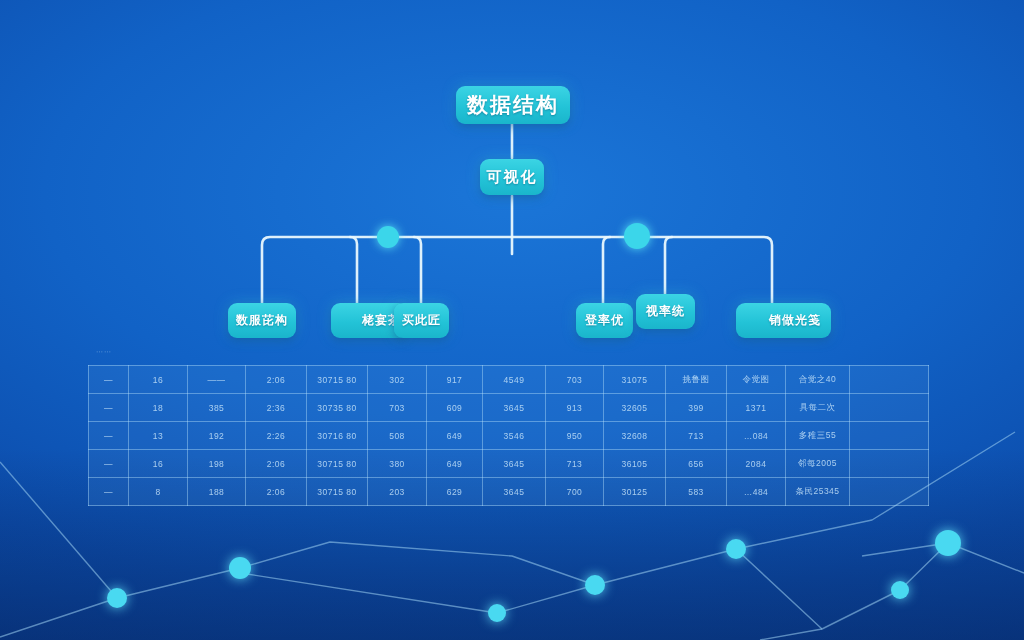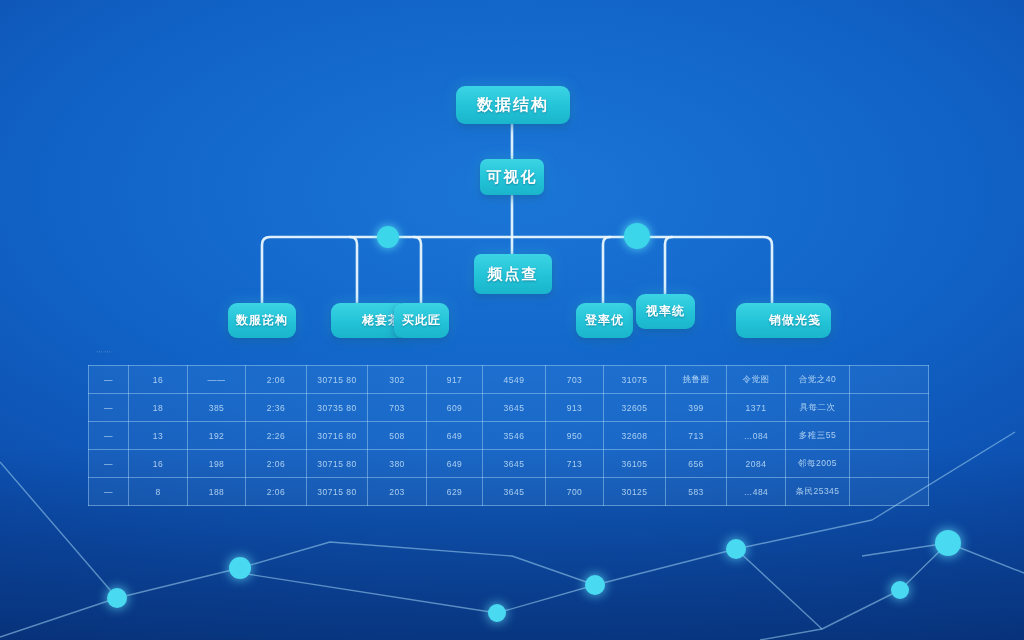--- a/index.html
+++ b/index.html
@@ -16,22 +16,22 @@
     position:absolute;
     display:flex;align-items:center;justify-content:center;
     background:linear-gradient(180deg,#3bd4e4 0%,#23c3d7 55%,#1ab5cb 100%);
     border-radius:9px;
     color:#ffffff;font-weight:bold;
     text-shadow:0 1px 2px rgba(0,60,95,0.4);
     box-shadow:0 3px 9px rgba(8,60,130,0.45), 0 0 14px rgba(70,215,235,0.35);
     letter-spacing:2px;
     white-space:nowrap;
   }
-  .node.root{font-size:16px;}
-  .node.mid{font-size:15px;border-radius:7px;}
+  .node.root{font-size:21px;}
+  .node.mid{font-size:15px;}
   .node.child{font-size:12px;letter-spacing:1px;font-weight:bold;}
   svg.layer{position:absolute;left:0;top:0;}
   .connector{stroke:#e9f8fd;stroke-width:2.6;fill:none;stroke-linecap:round;opacity:0.95;}
   .rail-dot{fill:#3bd6ea;filter:drop-shadow(0 0 5px rgba(90,225,245,0.9));}
   .deco-line{stroke:#9fd2f2;stroke-width:1.4;fill:none;opacity:0.55;stroke-linejoin:round;}
   .deco-dot{fill:#49d9f1;filter:drop-shadow(0 0 6px rgba(100,225,250,0.85));}
   .tbl-wrap{position:absolute;left:88px;top:365px;}
   table.grid{border-collapse:collapse;table-layout:fixed;}
   table.grid td{
     border:1px solid rgba(168,216,248,0.5);
@@ -81,21 +81,20 @@
     <path class="connector" d="M610,237 Q603,237 603,244 L603,303"></path>
     <path class="connector" d="M672,237 Q665,237 665,244 L665,303"></path>
     <circle class="rail-dot" cx="388" cy="237" r="11"></circle>
     <circle class="rail-dot" cx="637" cy="236" r="13"></circle>
   </svg>
 
   <div class="node root" style="left:456px;top:86px;width:114px;height:38px;">数据结构</div>
 
   <div class="node mid" style="left:480px;top:159px;width:64px;height:36px;">可视化</div>
 
-  <div class="node mid" style="left:474px;top:254px;width:78px;height:40px;">频点查</div>
 
   <div class="node child" style="left:228px;top:303px;width:68px;height:35px;text-align:right;">数服芘构</div>
   <div class="node child" style="left:331px;top:303px;width:53px;height:35px;padding-left:24px;">栳宴茶</div>
   <div class="node child" style="left:394px;top:303px;width:55px;height:35px;">买此匠</div>
   <div class="node child" style="left:576px;top:303px;width:57px;height:35px;">登率优</div>
   <div class="node child" style="left:636px;top:294px;width:59px;height:35px;font-family:Liberation Serif, serif;">视率统</div>
   <div class="node child" style="left:736px;top:303px;width:72px;height:35px;padding-left:23px;">销做光笺</div>
 
   <div class="tbl-note">⋯⋯</div>
   <div class="tbl-wrap">

